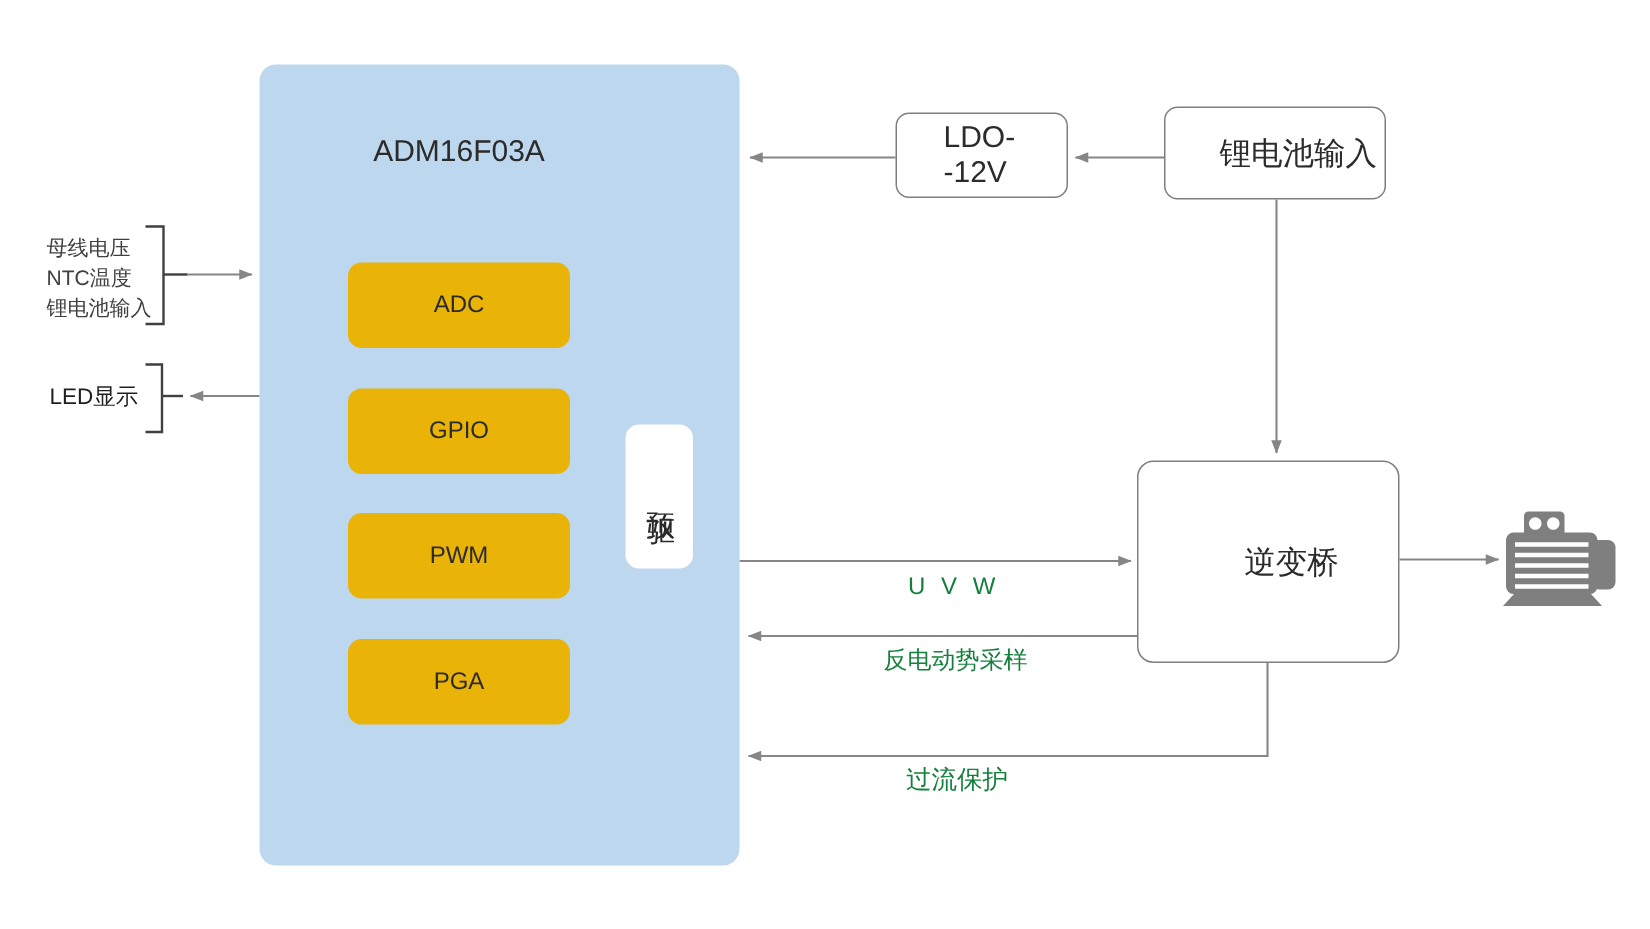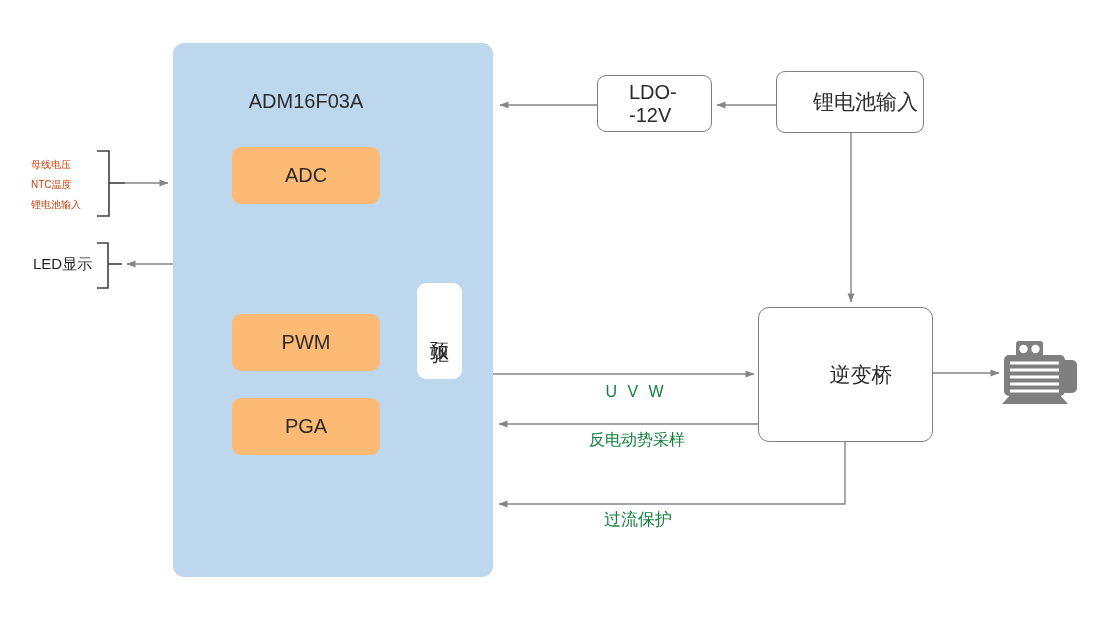--- a/index.html
+++ b/index.html
@@ -10,40 +10,40 @@
   .overlay{position:absolute;left:0;top:0;z-index:1;}
   .chip{
     position:absolute;left:173px;top:43px;width:320px;height:534px;
     background:#bdd7ee;border-radius:11px;z-index:2;
   }
   .chip-title{
     position:absolute;left:232px;top:90px;width:148px;text-align:center;
     font-size:20px;line-height:22px;color:#2b2b2b;z-index:3;
   }
   .module{
-    position:absolute;left:232px;width:148px;height:57px;background:#fdba74;
+    position:absolute;left:232px;width:148px;height:57px;background:#eab308;
     border-radius:9px;display:flex;align-items:center;justify-content:center;
-    font-size:20px;color:#2b2b2b;z-index:3;
+    font-size:16px;color:#2b2b2b;z-index:3;margin-top:28px;
   }
   .predriver{
     position:absolute;left:417px;top:283px;width:45px;height:96px;background:#ffffff;
     border-radius:9px;display:flex;align-items:center;justify-content:center;
     font-size:19px;line-height:30px;color:#2b2b2b;z-index:3;
     writing-mode:vertical-rl;text-orientation:upright;letter-spacing:4px;
   }
   .obox{
     position:absolute;background:#ffffff;border:1.5px solid #7f7f7f;box-sizing:border-box;
     display:flex;align-items:center;justify-content:center;color:#2b2b2b;z-index:3;padding-left:31px;
   }
   .ldo{left:597px;top:75px;width:115px;height:57px;border-radius:9px;font-size:20px;}
   .battery{left:776px;top:71px;width:148px;height:62px;border-radius:9px;font-size:21px;}
   .inverter{left:758px;top:307px;width:175px;height:135px;border-radius:11px;font-size:21px;}
   .side-inputs{
-    position:absolute;left:31px;top:155px;font-size:10px;line-height:20px;
-    color:#c2410c;z-index:3;white-space:nowrap;
+    position:absolute;left:31px;top:155px;font-size:14px;line-height:20px;
+    color:#404040;z-index:3;white-space:nowrap;
   }
   .led-label{
     position:absolute;left:33px;top:255px;font-size:15px;color:#1f1f1f;z-index:3;white-space:nowrap;
   }
   .sig{position:absolute;color:#15803d;z-index:3;white-space:nowrap;text-align:center;}
   .sig-uvw{left:576px;top:383px;width:120px;font-size:16px;letter-spacing:3px;}
   .sig-bemf{left:557px;top:430px;width:160px;font-size:16px;}
   .sig-ocp{left:558px;top:508px;width:160px;font-size:17px;}
 </style>
 </head>
@@ -90,20 +90,21 @@
         <rect x="1010" y="375.5" width="49" height="3"></rect>
         <rect x="1010" y="382.5" width="49" height="3"></rect>
         <rect x="1010" y="389.5" width="49" height="3"></rect>
       </g>
     </g>
   </svg>
 
   <div class="chip"></div>
   <div class="chip-title">ADM16F03A</div>
   <div class="module" style="top:147px;">ADC</div>
+  <div class="module" style="top:231px;">GPIO</div>
   <div class="module" style="top:314px;">PWM</div>
   <div class="module" style="top:398px;">PGA</div>
   <div class="predriver">预驱</div>
 
   <div class="obox ldo">LDO--12V</div>
   <div class="obox battery">锂电池输入</div>
   <div class="obox inverter">逆变桥</div>
 
   <div class="side-inputs">
     <div>母线电压</div>

